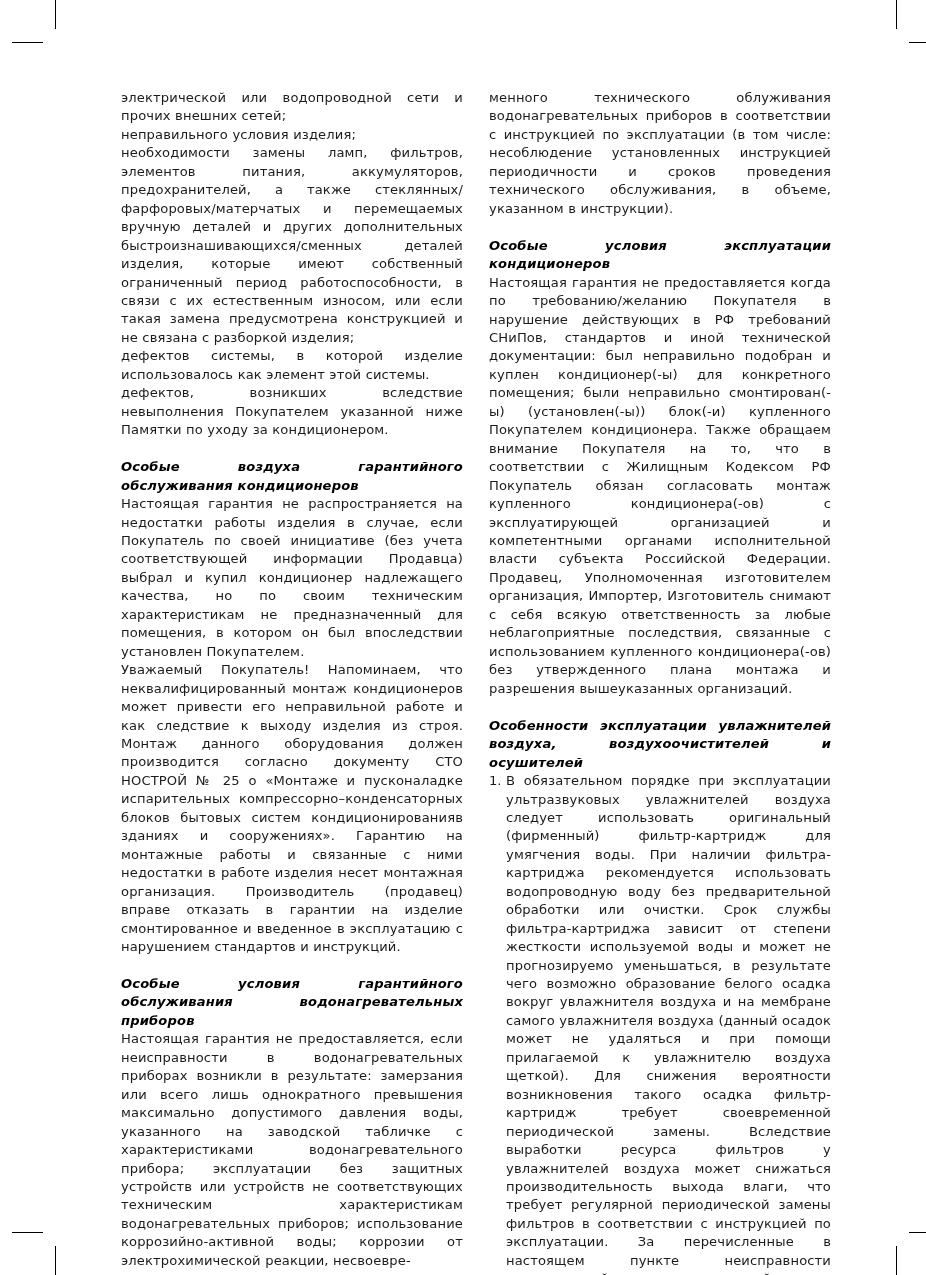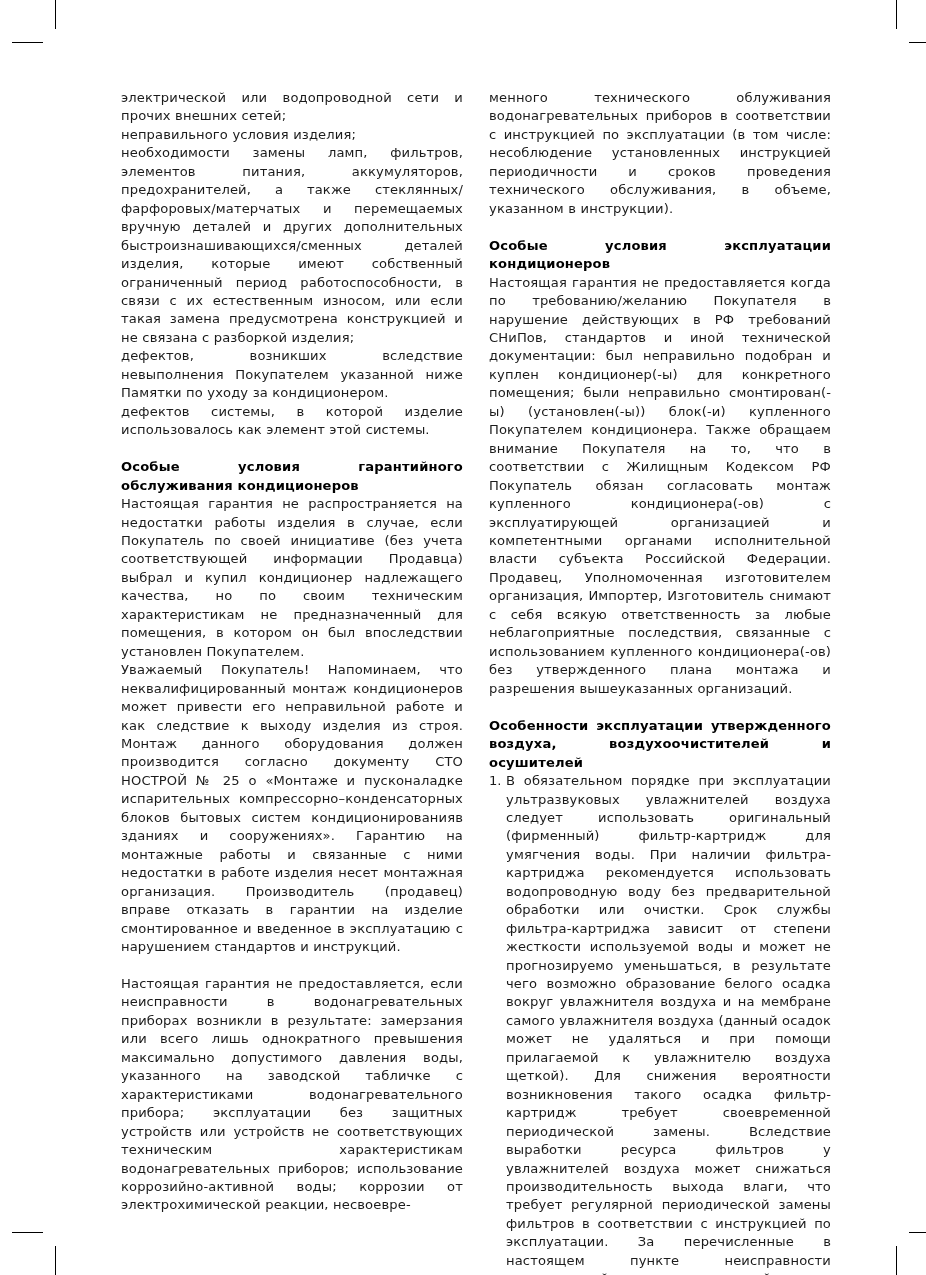--- a/index.html
+++ b/index.html
@@ -75,20 +75,21 @@
     line-height: 18.45px;
     font-weight: bold;
     letter-spacing: 0.012em;
     color: #000000;
     text-align: justify;
     text-align-last: justify;
   }
 
   h2.heading-natural {
     text-align-last: left;
+    font-style: italic;
   }
 
   .space-before-heading { height: 18.6px; }
 
   
   .num-item {
     display: flex;
     align-items: flex-start;
   }
   .num-marker {
@@ -121,51 +122,52 @@
 
     <div class="col">
 
       <p>электрической или водопроводной сети и прочих внешних сетей;</p>
 
 
       <p>неправильного условия изделия;</p>
 
       <p>необходимости замены ламп, фильтров, элементов питания, аккумуляторов, предохранителей, а также стеклянных/фарфоровых/матерчатых и перемещаемых вручную деталей и других дополнительных быстроизнашивающихся/сменных деталей изделия, которые имеют собственный ограниченный период работоспособности, в связи с их естественным износом, или если такая замена предусмотрена конструкцией и не связана с разборкой изделия;</p>
 
+      <p>дефектов системы, в которой изделие использовалось как элемент этой системы.</p>
+
       <p>дефектов, возникших вследствие невыполнения Покупателем указанной ниже Памятки по уходу за кондиционером.</p>
-
-      <p>дефектов системы, в которой изделие использовалось как элемент этой системы.</p>
 
       <div class="space-before-heading"></div>
 
-      <h2 class="heading-natural">Особые условия гарантийного обслуживания кондиционеров</h2>
+      <h2 class="heading-natural">Особые воздуха гарантийного обслуживания кондиционеров</h2>
 
       <p>Настоящая гарантия не распространяется на недостатки работы изделия в случае, если Покупатель по своей инициативе (без учета соответствующей информации Продавца) выбрал и купил кондиционер надлежащего качества, но по своим техническим характеристикам не предназначенный для помещения, в котором он был впоследствии установлен Покупателем.</p>
 
       <p>Уважаемый Покупатель! Напоминаем, что неквалифицированный монтаж кондиционеров может привести его неправильной работе и как следствие к выходу изделия из строя. Монтаж данного оборудования должен производится согласно документу СТО НОСТРОЙ № 25 о «Монтаже и пусконаладке испарительных компрессорно–конденсаторных блоков бытовых систем кондиционированияв зданиях и сооружениях». Гарантию на монтажные работы и связанные с ними недостатки в работе изделия несет монтажная организация. Производитель (продавец) вправе отказать в гарантии на изделие смонтированное и введенное в эксплуатацию с нарушением стандартов и инструкций.</p>
 
       <div class="space-before-heading"></div>
 
+      <h2 class="heading-natural">Особые условия гарантийного обслуживания водонагревательных приборов</h2>
 
       <p>Настоящая гарантия не предоставляется, если неисправности в водонагревательных приборах возникли в результате: замерзания или всего лишь однократного превышения максимально допустимого давления воды, указанного на заводской табличке  с характеристиками водонагревательного прибора; эксплуатации без защитных устройств или устройств не соответствующих техническим характеристикам водонагревательных приборов; использование коррозийно-активной воды; коррозии от электрохимической реакции, несвоевре-</p>
     </div>
 
     <div class="col">
 
       <p>менного технического облуживания водонагревательных приборов в соответствии с инструкцией по эксплуатации (в том числе: несоблюдение установленных инструкцией периодичности и сроков проведения технического обслуживания, в объеме, указанном в инструкции).</p>
 
       <div class="space-before-heading"></div>
 
       <h2 class="heading-natural">Особые условия эксплуатации кондиционеров</h2>
 
       <p>Настоящая гарантия не предоставляется когда по требованию/желанию Покупателя в нарушение действующих в РФ требований СНиПов, стандартов и иной технической документации: был неправильно подобран и куплен кондиционер(-ы) для конкретного помещения; были неправильно смонтирован(-ы) (установлен(-ы)) блок(-и) купленного Покупателем кондиционера. Также обращаем внимание Покупателя на то, что в соответствии с Жилищным Кодексом РФ Покупатель обязан согласовать монтаж купленного кондиционера(-ов) с эксплуатирующей организацией и компетентными органами исполнительной власти субъекта Российской Федерации. Продавец, Уполномоченная изготовителем организация, Импортер, Изготовитель снимают с себя всякую ответственность за любые неблагоприятные последствия, связанные с использованием купленного кондиционера(-ов) без утвержденного плана монтажа и разрешения вышеуказанных организаций.</p>
 
       <div class="space-before-heading"></div>
 
-      <h2 class="heading-natural">Особенности эксплуатации утвержденного воздуха, воздухоочистителей и осушителей</h2>
+      <h2 class="heading-natural">Особенности эксплуатации увлажнителей воздуха, воздухоочистителей и осушителей</h2>
 
       <div class="num-item">
         <span class="num-marker">1.</span>
         <div class="num-body">
           <p>В обязательном порядке при эксплуатации ультразвуковых увлажнителей воздуха следует использовать оригинальный (фирменный) фильтр-картридж для умягчения воды. При наличии фильтра-картриджа рекомендуется использовать водопроводную воду без предварительной обработки или очистки. Срок службы фильтра-картриджа зависит от степени жесткости используемой воды и может не прогнозируемо уменьшаться, в результате чего возможно образование белого осадка вокруг увлажнителя воздуха и на мембране самого увлажнителя воздуха (данный осадок может не удаляться и при помощи прилагаемой к увлажнителю воздуха щеткой). Для снижения вероятности возникновения такого осадка фильтр-картридж требует своевременной периодической замены. Вследствие выработки ресурса фильтров у увлажнителей воздуха может снижаться производительность выхода влаги, что требует регулярной периодической замены фильтров в соответствии с инструкцией по эксплуатации. За перечисленные в настоящем пункте неисправности увлажнителей воздуха и возникший в связи с такими неисправностями какой-либо ущерб у Покупателя и третьих лиц Продавец, Уполномоченная изготовителем организация, Импортер, Изготовитель ответственности не несут и настоящая гарантия на такие неисправности увлажнителей воздуха не распространяется. При эксплуатации</p>
         </div>
       </div>
     </div>
 
   </div>

